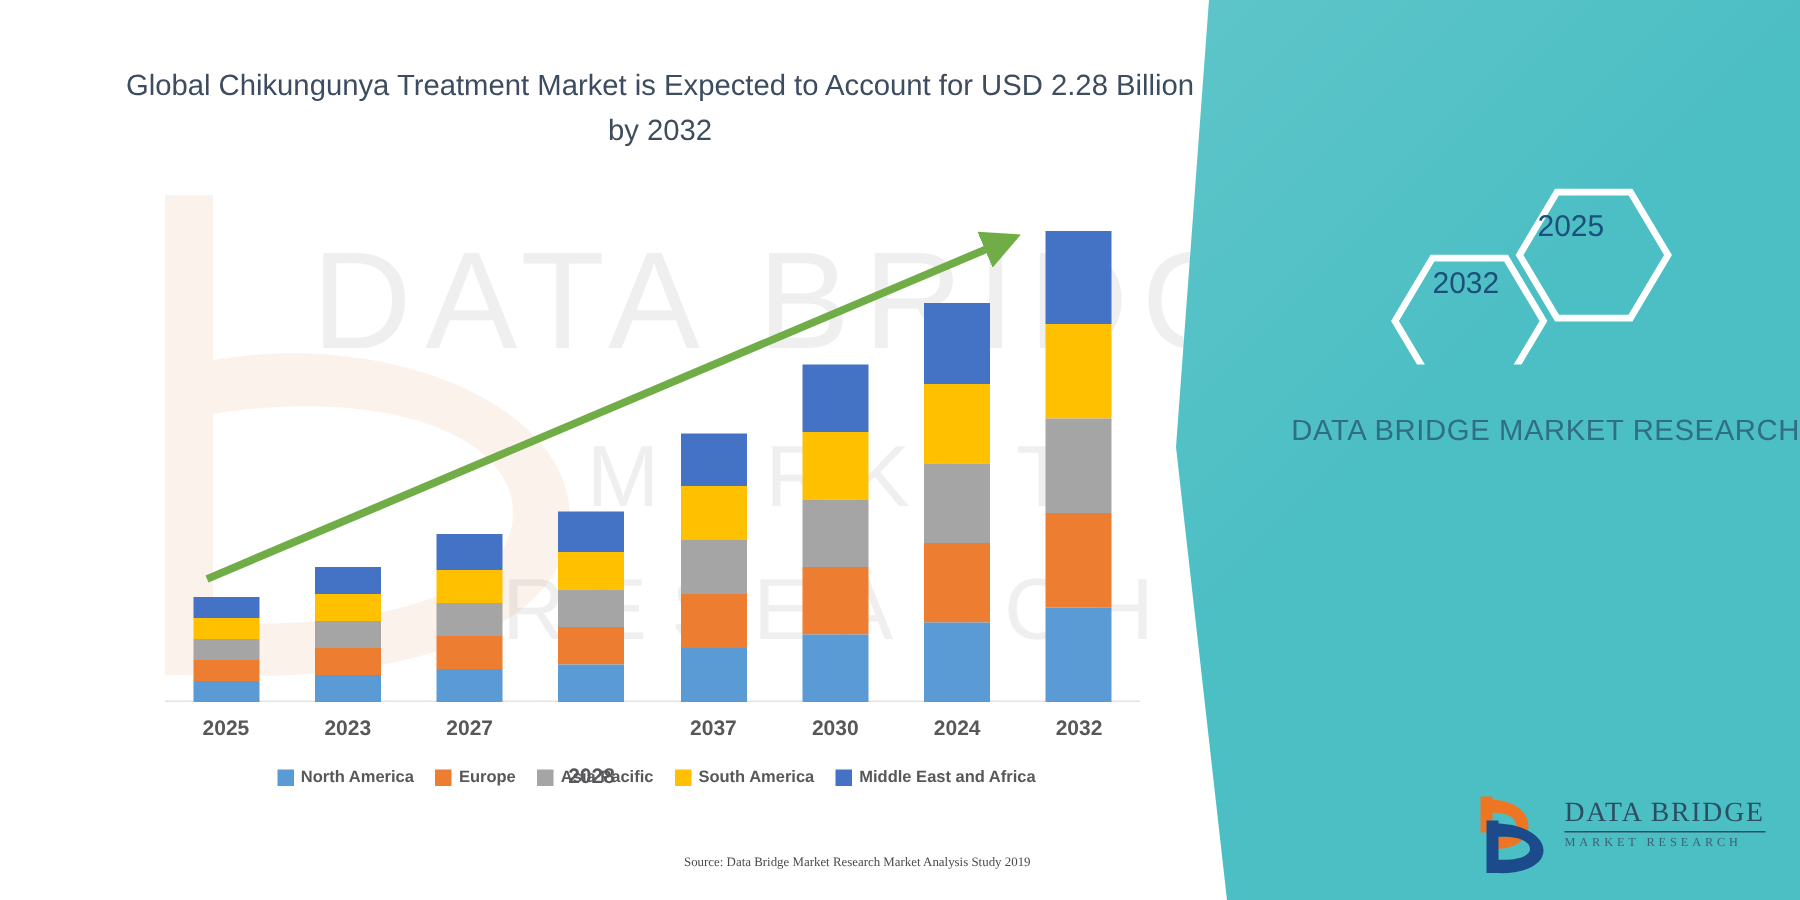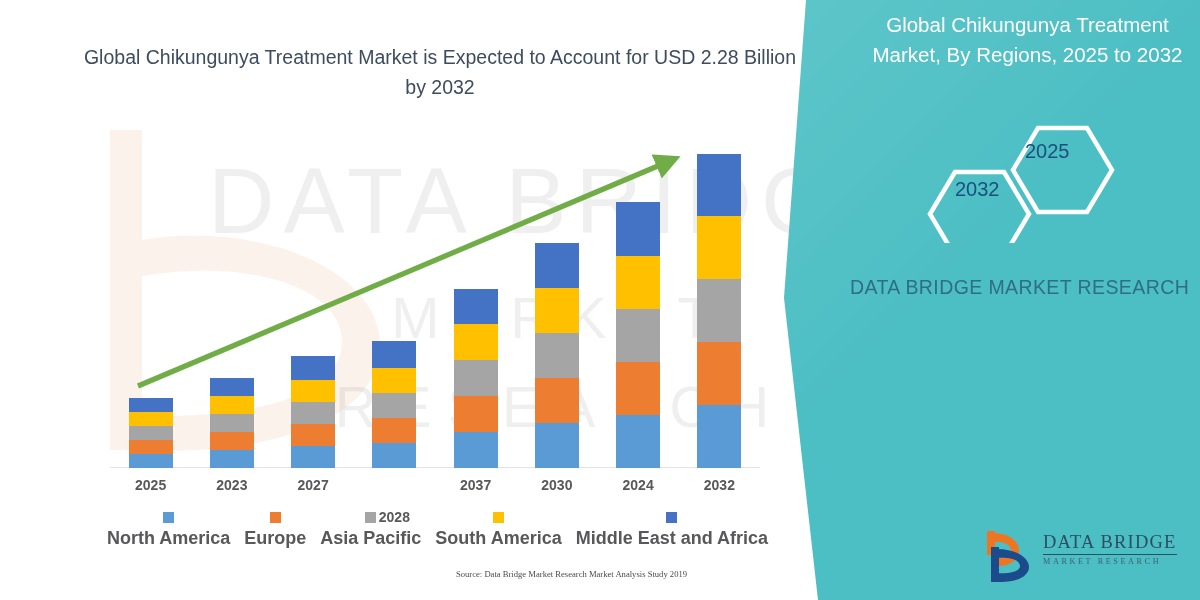--- a/index.html
+++ b/index.html
@@ -91,21 +91,21 @@
     font-family: "Liberation Sans", sans-serif;
   }
   .hex-2025-label { left: 115px; top: 32px; }
   .hex-2032-label { left: 45px; top: 70px; }
 
   .panel-brand {
     position: absolute;
     left: 80px;
     top: 272px;
     width: 350px;
-    text-align: left;
+    text-align: right;
     color: #2f6e85;
     font-size: 19.5px;
     line-height: 30px;
     letter-spacing: 0.4px;
     font-family: "Liberation Sans", sans-serif;
   }
 
   
   .logo-wrap {
     position: absolute;
@@ -203,26 +203,25 @@
     width: 655px;
     display: flex;
     justify-content: center;
     align-items: center;
     gap: 14px;
   }
   .legend-item {
     display: flex;
     align-items: center;
     gap: 5px;
-    font-size: 18px;
+    font-size: 11px;
     font-weight: bold;
     color: #58585b;
     white-space: nowrap;
     font-family: "Liberation Sans", sans-serif;
-    flex-direction: column;
   }
   .legend-swatch {
     width: 11px;
     height: 11px;
     display: inline-block;
     flex: none;
   }
 
   
   .footer-left {
@@ -359,21 +358,20 @@
         <span class="legend-swatch" style="background: rgb(68, 114, 196);"></span>
         <span>Middle East and Africa</span>
       </div>
     </div>
 
   <div class="footer-right">Source: Data Bridge Market Research  Market Analysis Study 2019</div>
 
   <div class="teal-panel">
     <div class="teal-panel-grad"></div>
 
-    <div class="panel-title">Global Chikungunya Treatment Market, By Regions, 2025 to 2032</div>
 
     <div class="hex-wrap">
       <svg width="230" height="135" viewBox="0 0 230 135" aria-hidden="true">
         <polygon points="105,66 130,24 179,24 204,66 179,108 130,108" transform="translate(-85,40)" fill="none" stroke="#ffffff" stroke-width="4.5"></polygon>
         <polygon points="105,66 130,24 179,24 204,66 179,108 130,108" transform="translate(-2,-4)" fill="none" stroke="#ffffff" stroke-width="4.5"></polygon>
       </svg>
       <div class="hex-label hex-2032-label">2032</div>
       <div class="hex-label hex-2025-label">2025</div>
     </div>
 

